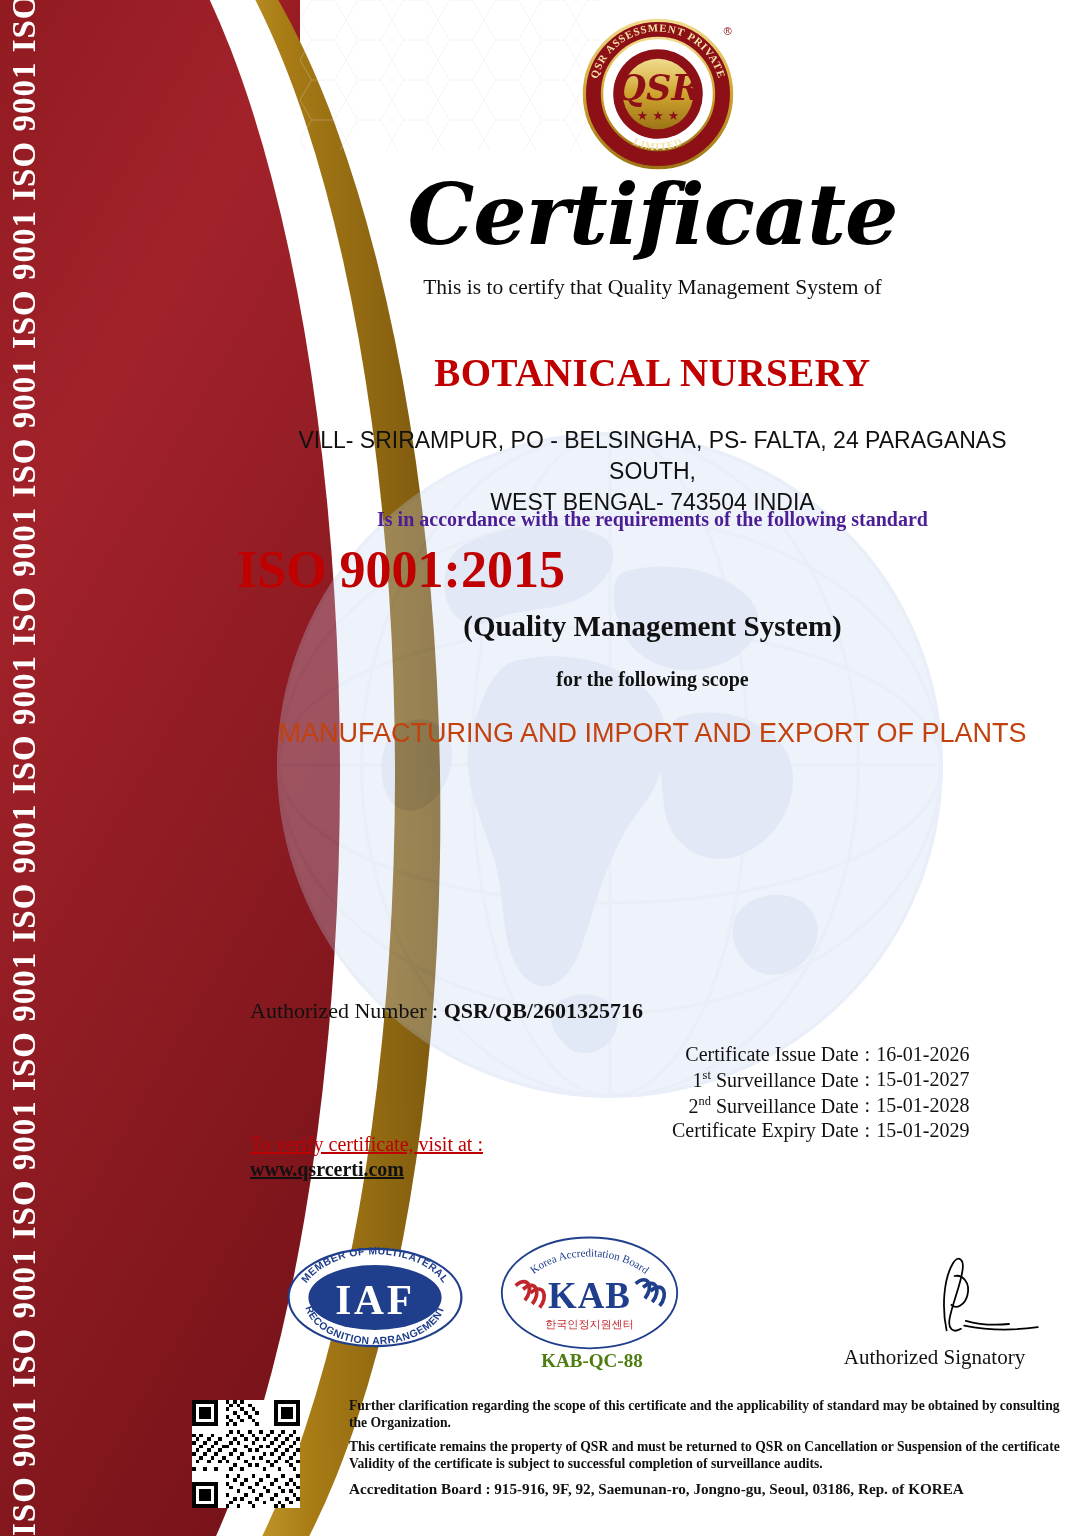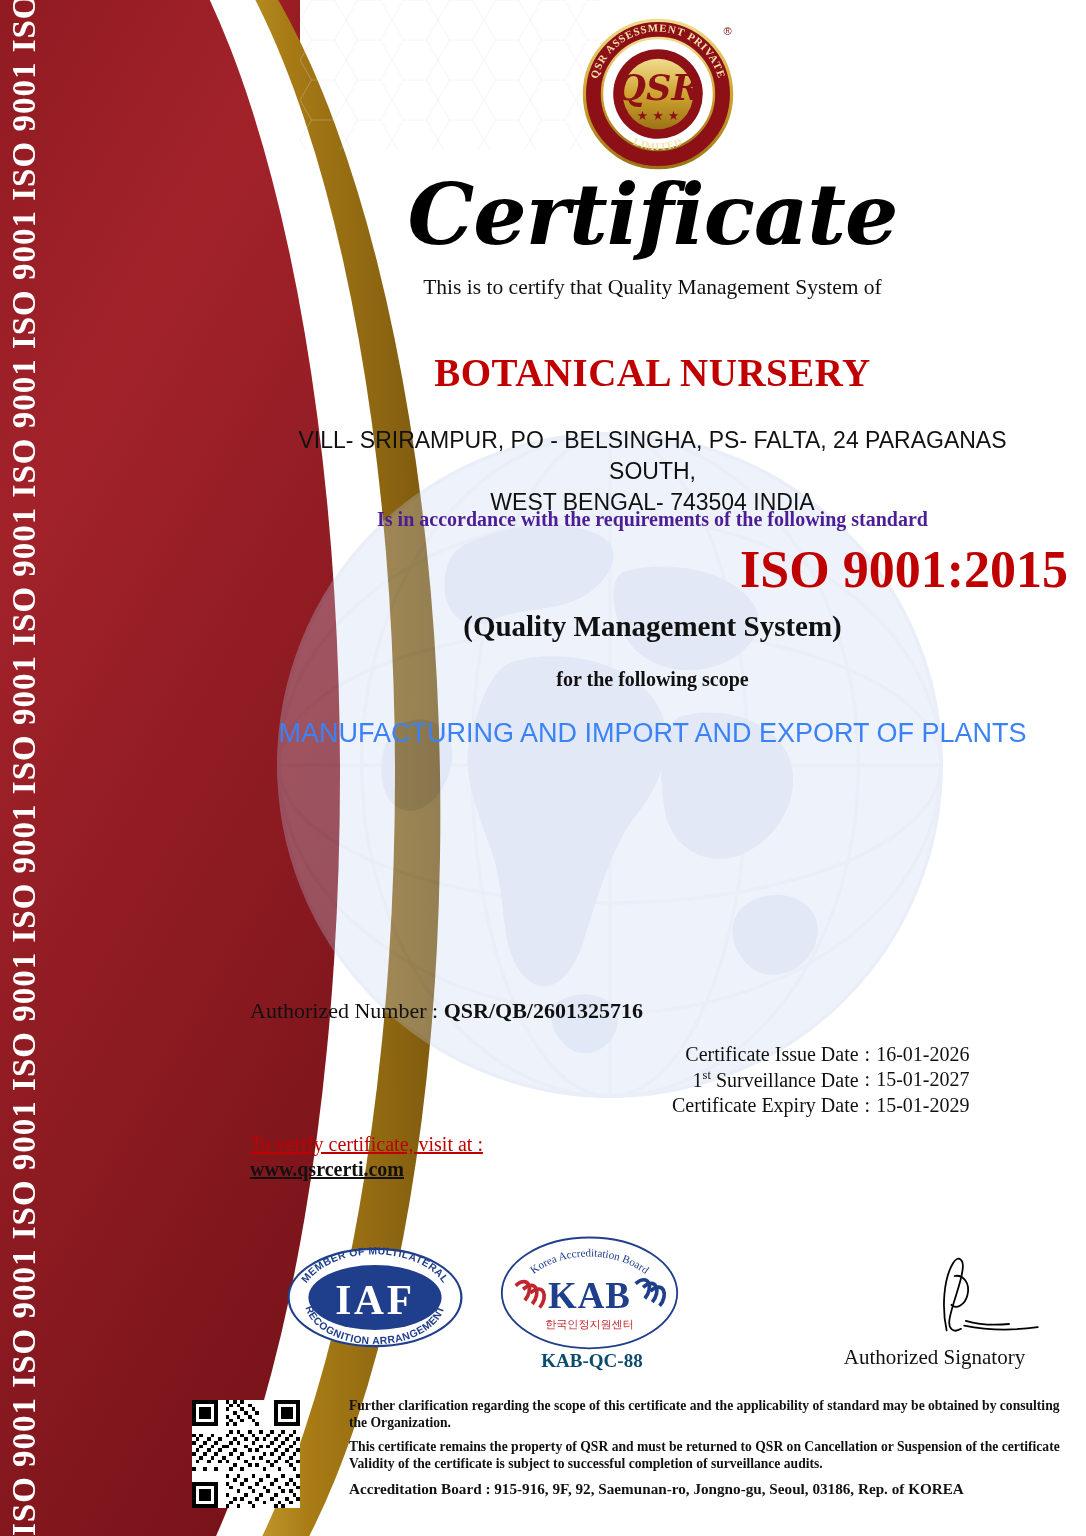--- a/index.html
+++ b/index.html
@@ -157,21 +157,21 @@
     left: 0; right: 0;
     text-align: center;
     font-size: 20px;
     font-weight: bold;
     color: #4c1d95;
   }
   .standard {
     position: absolute;
     top: 540px;
     left: 0; right: 0;
-    text-align: right;
+    text-align: left;
     font-family: "Liberation Serif", serif;
     font-size: 52px;
     font-weight: bold;
     color: #c00000;
   }
   .standard-name {
     position: absolute;
     top: 610px;
     left: 0; right: 0;
     text-align: center;
@@ -188,21 +188,21 @@
     font-weight: bold;
     color: #111;
   }
   .scope-text {
     position: absolute;
     top: 718px;
     left: 10px; right: 10px;
     text-align: center;
     font-family: "Liberation Sans", sans-serif;
     font-size: 27px;
-    color: #3b82f6;
+    color: #c2410c;
   }
 
   .cert-number {
     position: absolute;
     top: 998px;
     left: 13px;
     font-size: 22px;
     color: #111;
   }
   .cert-number .val { font-weight: bold; }
@@ -241,21 +241,21 @@
   
   .iaf { position: absolute; top: 1245px; left: 48px; width: 180px; height: 105px; }
   .kab { position: absolute; top: 1232px; left: 260px; width: 185px; height: 120px; }
   .kab-code {
     position: absolute;
     top: 1350px; left: 275px;
     width: 160px;
     text-align: center;
     font-size: 19px;
     font-weight: bold;
-    color: #0c4a6e;
+    color: #4d7c0f;
   }
   .signature { position: absolute; top: 1245px; left: 660px; width: 160px; height: 110px; }
   .sign-label {
     position: absolute;
     top: 1345px;
     left: 560px;
     width: 275px;
     text-align: center;
     font-size: 21px;
     color: #111;
@@ -385,20 +385,25 @@
         <tbody>
             <tr>
           <td class="lbl">Certificate Issue Date</td>
           <td class="sep">:</td>
           <td>16-01-2026</td>
         </tr>
         <tr>
           <td class="lbl"><span>1</span><sup>st</sup><span> Surveillance Date</span></td>
           <td class="sep">:</td>
           <td>15-01-2027</td>
+        </tr>
+        <tr>
+          <td class="lbl"><span>2</span><sup>nd</sup><span> Surveillance Date</span></td>
+          <td class="sep">:</td>
+          <td>15-01-2028</td>
         </tr>
         <tr>
           <td class="lbl">Certificate Expiry Date</td>
           <td class="sep">:</td>
           <td>15-01-2029</td>
         </tr>
       </tbody>
         </table>
     </div>
 

